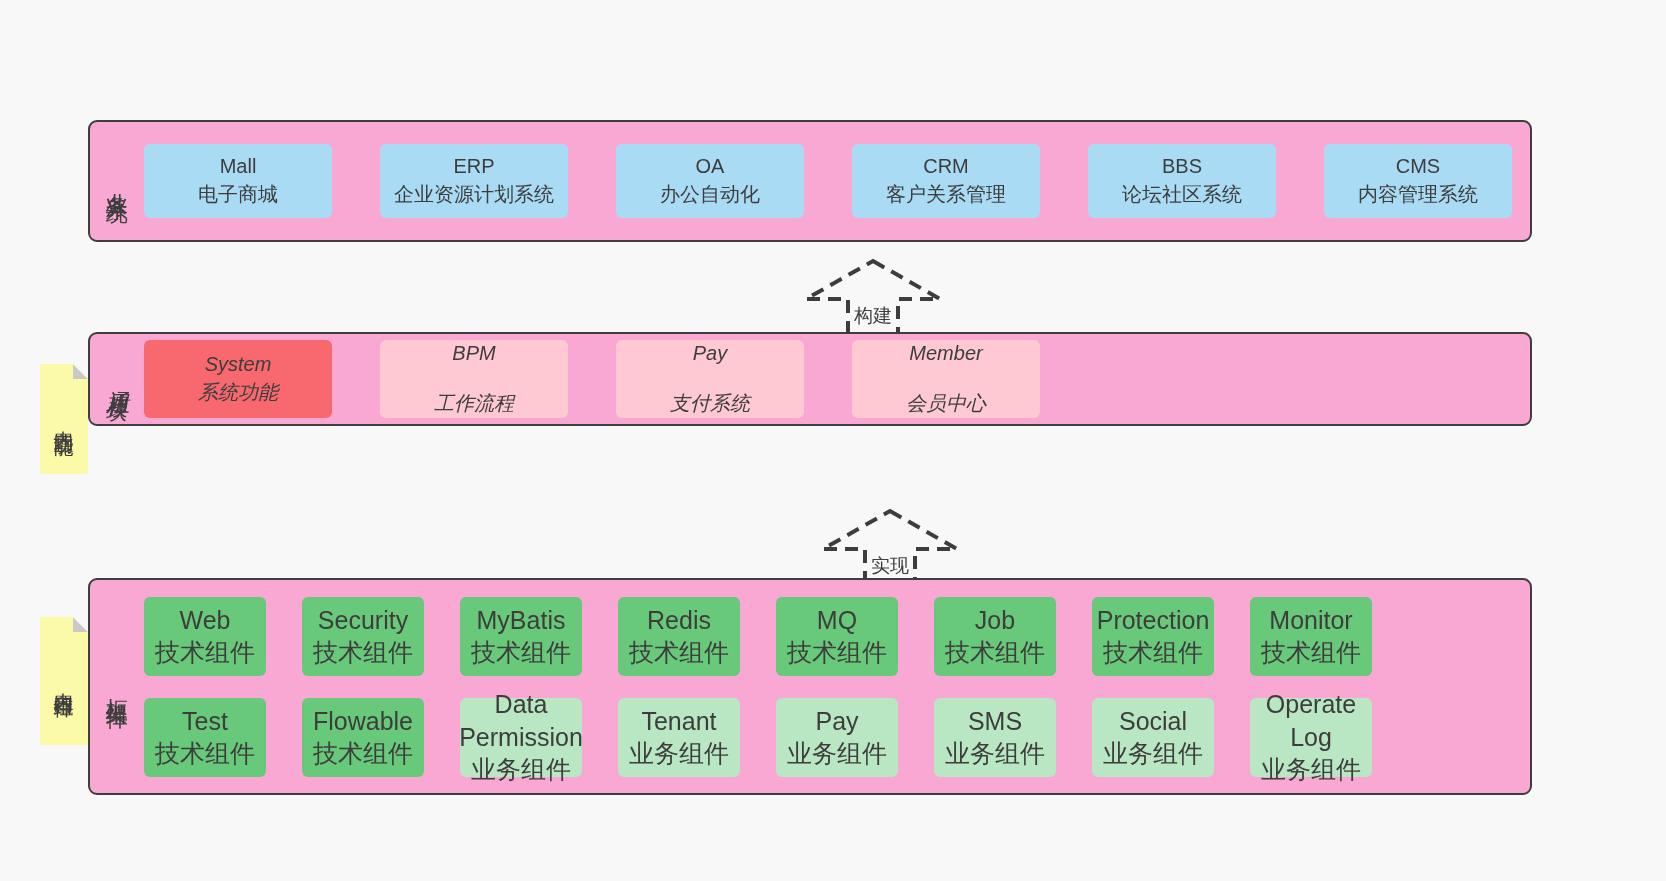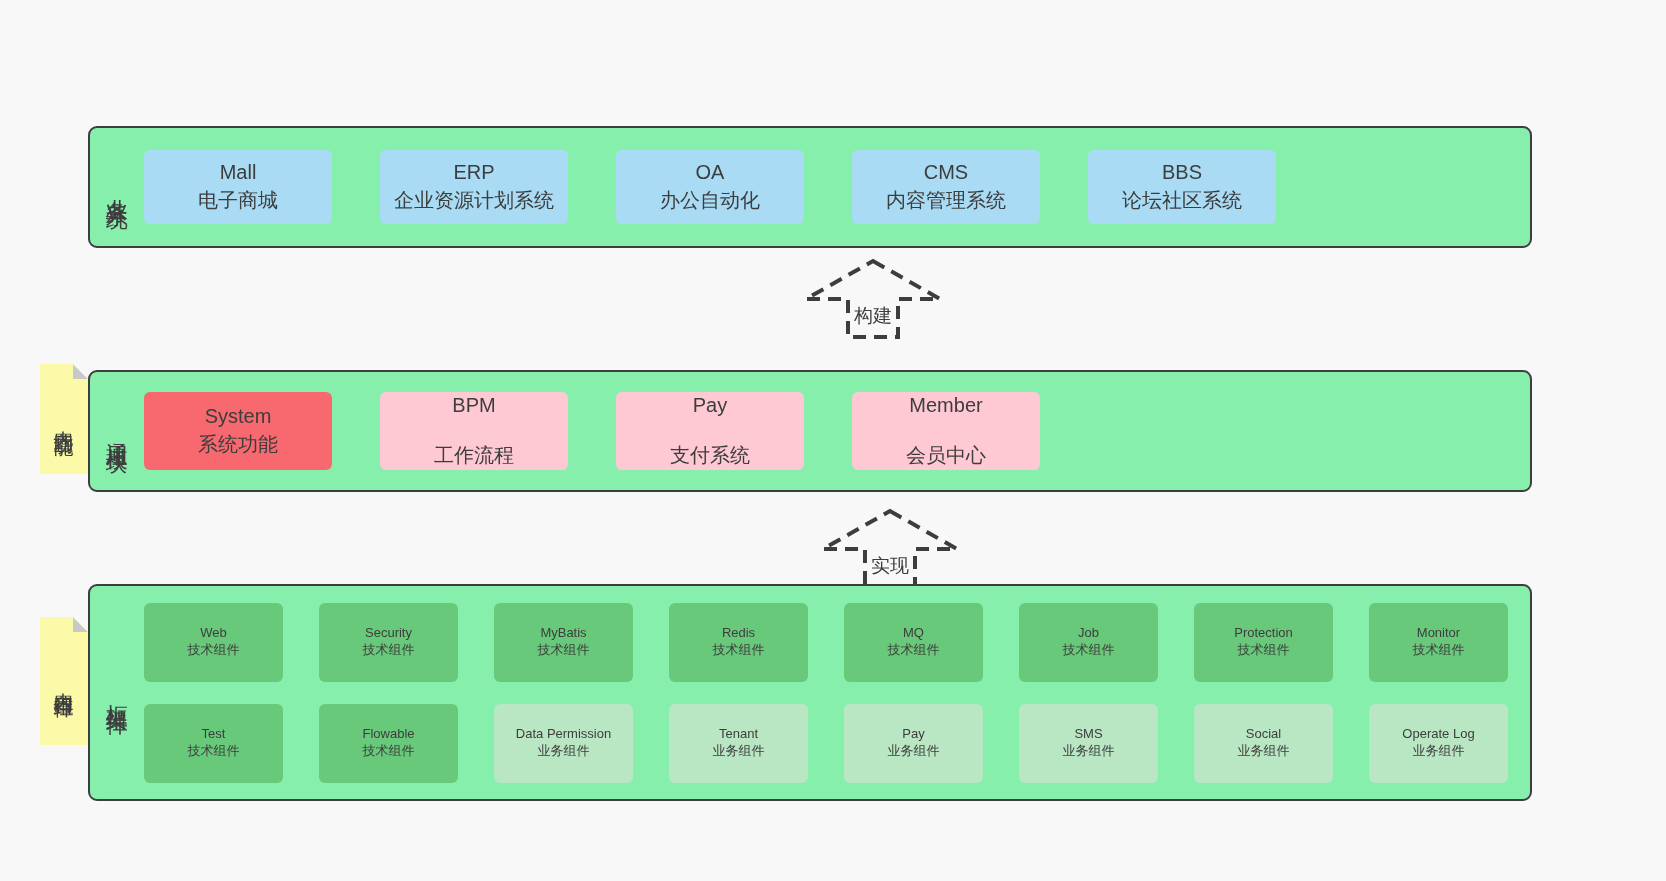--- a/index.html
+++ b/index.html
@@ -2,47 +2,46 @@
 <html><head>
 <meta charset="utf-8">
 <style>
   html,body { margin:0; padding:0; background:#f8f8f8; }
   body { font-family:"Liberation Sans", sans-serif; color:#3d3d3d; }
   #canvas { position:relative; width:1666px; height:881px; background:#f8f8f8; overflow:hidden; }
 
   
   .band {
     position:absolute; left:88px; width:1444px; box-sizing:border-box;
-    background:#86efac; border:2px solid #3e3e3e; border-radius:9px;
+    background:#f9a8d4; border:2px solid #3e3e3e; border-radius:9px;
     display:flex;
-    margin-top:6px;
   }
   .band1 { top:120px; height:122px; }
-  .band2 { top:364px; height:122px; }
+  .band2 { top:332px; height:94px;font-style:italic; }
   .band3 { top:578px; height:217px; }
 
   .label-col { width:54px; display:flex; align-items:center; justify-content:center; flex:0 0 54px; }
   .band-label {
     writing-mode:vertical-rl; text-orientation:upright;
     font-size:22px; letter-spacing:3px; line-height:1.15; color:#3d3d3d;
   }
 
   .band-content { flex:1; display:flex; flex-direction:column; justify-content:center; gap:22px; }
   .box-row { display:flex; }
   .band1 .box-row, .band2 .box-row { gap:48px; }
   .band3 .box-row { gap:36px; }
 
   .box {
     border-radius:6px; display:flex; flex-direction:column;
     align-items:center; justify-content:center; text-align:center;
     line-height:1.38; font-size:20px; padding:0 4px; box-sizing:border-box;
   }
   .band1 .box { width:188px; height:74px; }
   .band2 .box { width:188px; height:78px; }
-  .band3 .box { width:139px; height:79px; font-size:13px; line-height:1.3; }
+  .band3 .box { width:122px; height:79px; font-size:25px; line-height:1.3; }
 
   .blue        { background:#a9dbf5; }
   .red         { background:#f7686f; }
   .pink        { background:#fec9d3;justify-content:space-between; }
   .green       { background:#68c97a; }
   .green-light { background:#b9e6c3; }
 
   
   .arrow { position:absolute; width:140px; height:82px; }
   .arrow1 { left:803px; top:258px; }
@@ -87,26 +86,30 @@
           </div>
           <div class="box blue">
             <div class="box-title">ERP</div>
             <div class="box-desc">企业资源计划系统</div>
           </div>
           <div class="box blue">
             <div class="box-title">OA</div>
             <div class="box-desc">办公自动化</div>
           </div>
           <div class="box blue">
+            <div class="box-title">CRM</div>
+            <div class="box-desc">客户关系管理</div>
+          </div>
+          <div class="box blue">
+            <div class="box-title">BBS</div>
+            <div class="box-desc">论坛社区系统</div>
+          </div>
+          <div class="box blue">
             <div class="box-title">CMS</div>
             <div class="box-desc">内容管理系统</div>
-          </div>
-          <div class="box blue">
-            <div class="box-title">BBS</div>
-            <div class="box-desc">论坛社区系统</div>
           </div>
         </div>
       </div>
   </section>
 
   <div class="arrow arrow1">
     <svg viewBox="0 0 140 82">
       <path d="M70 3 L137 41 L95 41 L95 79 L45 79 L45 41 L3 41 Z" fill="none" stroke="#3d3d3d" stroke-width="4" stroke-dasharray="13 8"></path>
     </svg>
     <span class="arrow-label">构建</span>

